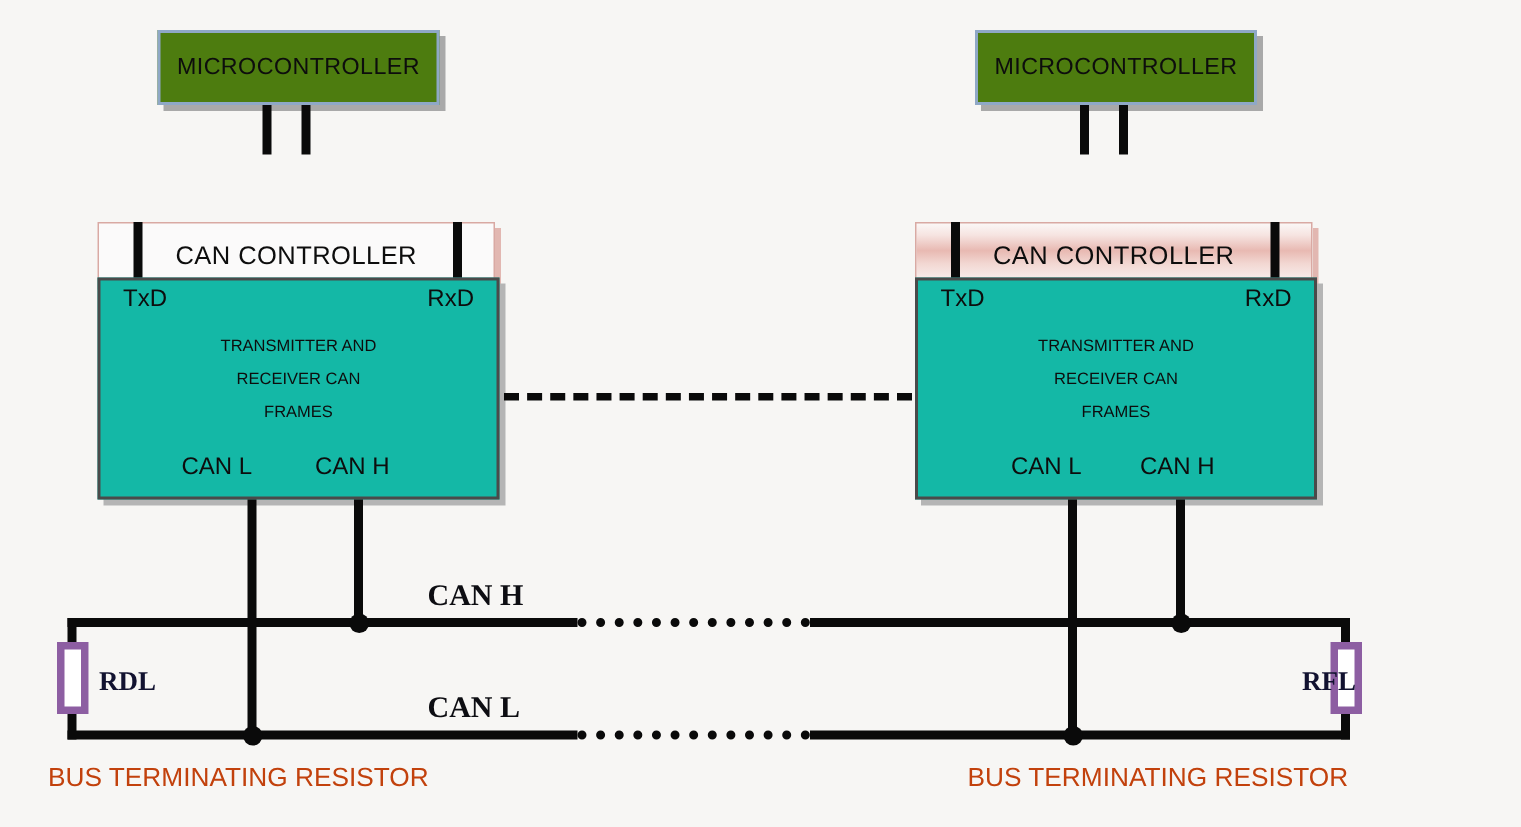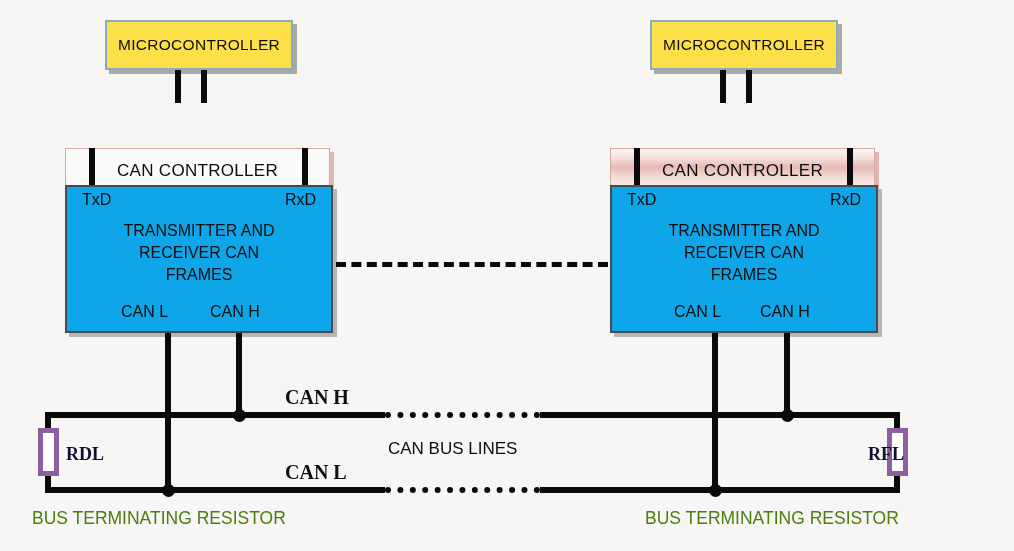--- a/index.html
+++ b/index.html
@@ -12,21 +12,21 @@
   }
   #canvas{position:relative;width:1014px;height:551px;}
 
   
   .box{position:absolute;box-sizing:border-box;}
   .lbl{position:absolute;white-space:nowrap;color:#101010;}
 
   
   .mcu{
     border:2px solid #8fa8c6;
-    background:#fde047;
+    background:#4d7c0f;
     box-shadow:4px 4px 0 0 #a9a9a9;
     display:flex;align-items:center;justify-content:center;
   }
   .mcu-txt{
     font-size:15.5px;letter-spacing:.3px;color:#0d0d0d;
     font-family:"Liberation Sans", sans-serif;
   }
 
   
   .canctl{
@@ -41,27 +41,27 @@
         #f6e4e1 18%,
         #e8b9b2 42%,
         #f2d7d2 62%,
         #fcfafa 100%);
   }
   .canctl-txt{font-size:17px;letter-spacing:.3px;color:#0d0d0d;}
 
   
   .xcvr{
     border:2px solid #4a4a4a;
-    background:#0ea5e9;
+    background:#14b8a6;
     box-shadow:4px 4px 0 0 #b5b5b5;
   }
   .pin-lbl{font-size:16px;color:#0d0d0d;}
   .xcvr-body{
     position:absolute;left:0;right:0;
-    text-align:center;font-size:16px;line-height:22px;color:#0d0d0d;
+    text-align:center;font-size:11px;line-height:22px;color:#0d0d0d;
   }
   .bus-pin{font-size:16px;color:#0d0d0d;}
 
   
   .wire-v{position:absolute;background:#0a0a0a;width:6px;}
   .wire-h{position:absolute;background:#0a0a0a;height:6px;}
   .dot{position:absolute;width:13px;height:13px;border-radius:50%;background:#0a0a0a;}
 
   
   .dashlink{
@@ -88,21 +88,21 @@
 
   
   .bus-name{
     position:absolute;font-family:"Liberation Serif", serif;
     font-weight:bold;font-size:20px;color:#0d0d12;white-space:nowrap;
   }
   .bus-lines-lbl{
     position:absolute;font-size:17px;color:#0d0d0d;white-space:nowrap;
   }
   .term-lbl{
-    position:absolute;font-size:17.5px;color:#4d7c0f;white-space:nowrap;
+    position:absolute;font-size:17.5px;color:#c2410c;white-space:nowrap;
   }
 </style>
 </head>
 <body>
 
 <div id="canvas">
 
   <div class="box mcu" style="left:105px;top:20px;width:188px;height:50px;">
     <span class="mcu-txt">MICROCONTROLLER</span>
   </div>
@@ -181,18 +181,17 @@
   <div class="dot" style="left:709px;top:484px;"></div>
 
   <div class="resistor" style="left:38px;top:428px;width:21px;height:48px;"></div>
   <span class="res-lbl" style="left:66px;top:444px;">RDL</span>
 
   <div class="resistor" style="left:887px;top:428px;width:21px;height:48px;"></div>
   <span class="res-lbl" style="left:868px;top:444px;">RFL</span>
 
   <span class="bus-name" style="left:285px;top:386px;">CAN H</span>
   <span class="bus-name" style="left:285px;top:461px;">CAN L</span>
-  <span class="bus-lines-lbl" style="left:388px;top:439px;">CAN BUS LINES</span>
 
   <span class="term-lbl" style="left:32px;top:508px;">BUS TERMINATING RESISTOR</span>
   <span class="term-lbl" style="left:645px;top:508px;">BUS TERMINATING RESISTOR</span>
 
 </div>
 
 </body></html>

